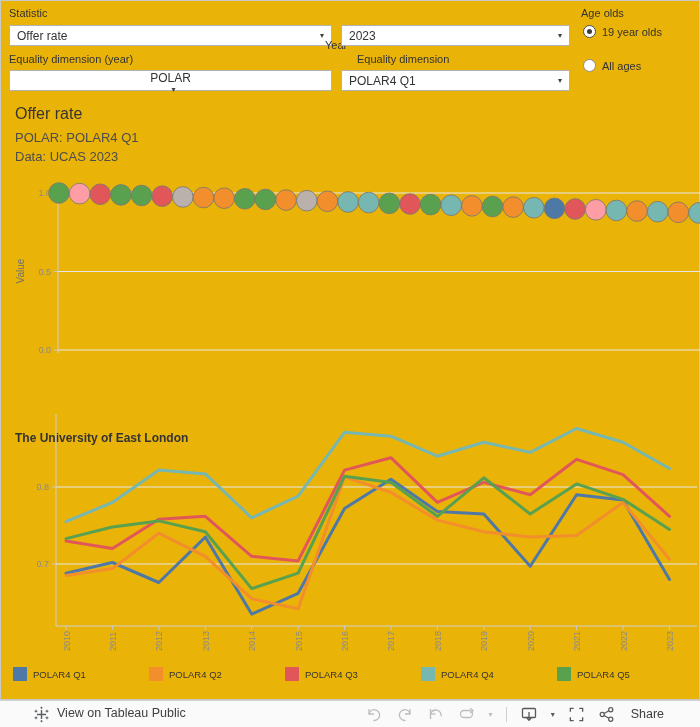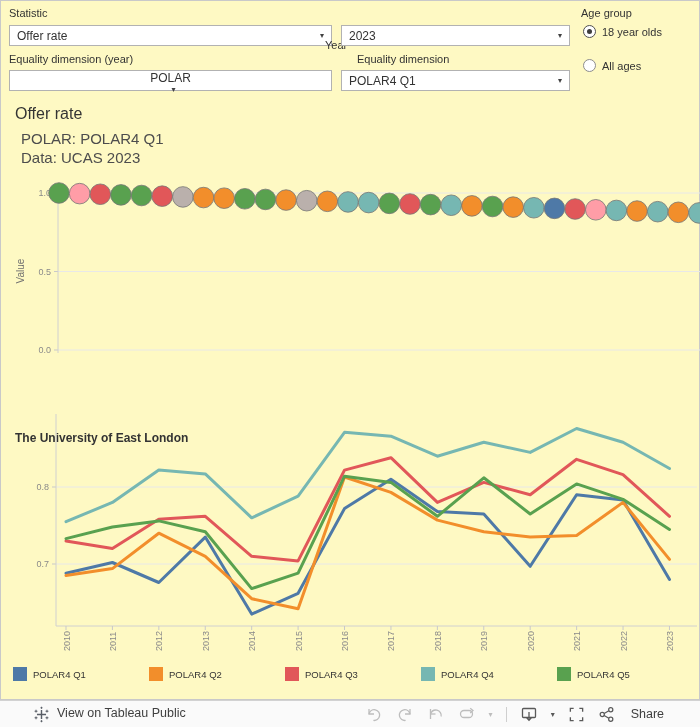--- a/index.html
+++ b/index.html
@@ -1,28 +1,28 @@
 <!DOCTYPE html>
 <html><head>
 <meta charset="utf-8">
 <style>
   html,body{margin:0;padding:0;background:#fff;}
   body{font-family:"Liberation Sans","DejaVu Sans",sans-serif;}
   .stage{position:relative;width:700px;height:727px;background:#fff;overflow:hidden;}
-  .dashboard{position:absolute;left:0;top:0;width:698px;height:698px;border:1px solid #c9c9c9;background:#fef9c3;text-decoration:underline;}
+  .dashboard{position:absolute;left:0;top:0;width:698px;height:698px;border:1px solid #c9c9c9;background:#eab308;text-decoration:underline;}
   .ctl-label{position:absolute;font-size:11px;color:#333;}
   .dd{position:absolute;height:19px;border:1px solid #b2b2b2;background:#fff;display:flex;align-items:center;justify-content:space-between;padding:0 7px;font-size:12px;color:#333;cursor:pointer;}
   .dd .caret{font-size:8px;color:#424242;margin-left:6px;}
   .dd .caret::before{content:"▾";}
   .radio-row{position:absolute;display:flex;align-items:center;gap:6px;font-size:11px;color:#333;cursor:pointer;}
   .radio{width:11px;height:11px;border:1px solid #8d8d8d;border-radius:50%;display:inline-block;position:relative;background:#fff;flex:0 0 auto;}
   .radio.checked{border-color:#4f4f4f;}
   .radio.checked::after{content:"";position:absolute;left:2.5px;top:2.5px;width:5px;height:5px;background:#3d3d3d;border-radius:50%;}
   .sheet-title{position:absolute;left:14px;font-size:16px;color:#343434;}
-  .sheet-sub{position:absolute;left:20px;font-size:15px;color:#4d4d4d;}
+  .sheet-sub{position:absolute;left:14px;font-size:13px;color:#4d4d4d;}
   .uni-title{position:absolute;left:14px;top:386px;font-size:12px;font-weight:bold;color:#333;margin-top:44px;}
   svg.chart{position:absolute;left:0;display:block;}
   #dotplot{top:170px;}
   #linechart{top:405px;}
   .legend{position:absolute;left:12px;top:664px;right:0;display:flex;align-items:center;height:18px;}
   .legend-item{width:136px;display:flex;align-items:center;gap:6px;cursor:pointer;}
   .swatch{width:14px;height:14px;flex:0 0 auto;}
   .legend-label{font-size:9.5px;color:#333;white-space:nowrap;}
   .toolbar{position:absolute;left:0;top:700px;width:700px;height:26px;background:#fafafa;border-top:1px solid #d2d2d2;display:flex;align-items:center;}
   .tb-left{display:flex;align-items:flex-start;gap:7px;margin-left:33px;}
@@ -49,24 +49,24 @@
       <span>Offer rate</span>
       <span class="caret"></span>
     </div>
 
     <div class="ctl-label" style="left:324px;top:6px;margin-top:32px;">Year</div>
     <div class="dd" style="left:340px;top:24px;width:213px;">
       <span>2023</span>
       <span class="caret"></span>
     </div>
 
-    <div class="ctl-label" style="left:580px;top:6px;">Age group</div>
+    <div class="ctl-label" style="left:580px;top:6px;">Age olds</div>
     <div class="radio-row" style="left:582px;top:24px;">
       <span class="radio checked"></span>
-      <span>18 year olds</span>
+      <span>19 year olds</span>
     </div>
     <div class="radio-row" style="left:582px;top:58px;align-items:flex-end;">
       <span class="radio"></span>
       <span>All ages</span>
     </div>
 
     <div class="ctl-label" style="left:8px;top:52px;">Equality dimension (year)</div>
     <div class="dd" style="left:8px;top:69px;width:307px;flex-direction:column;">
       <span>POLAR</span>
       <span class="caret"></span>

